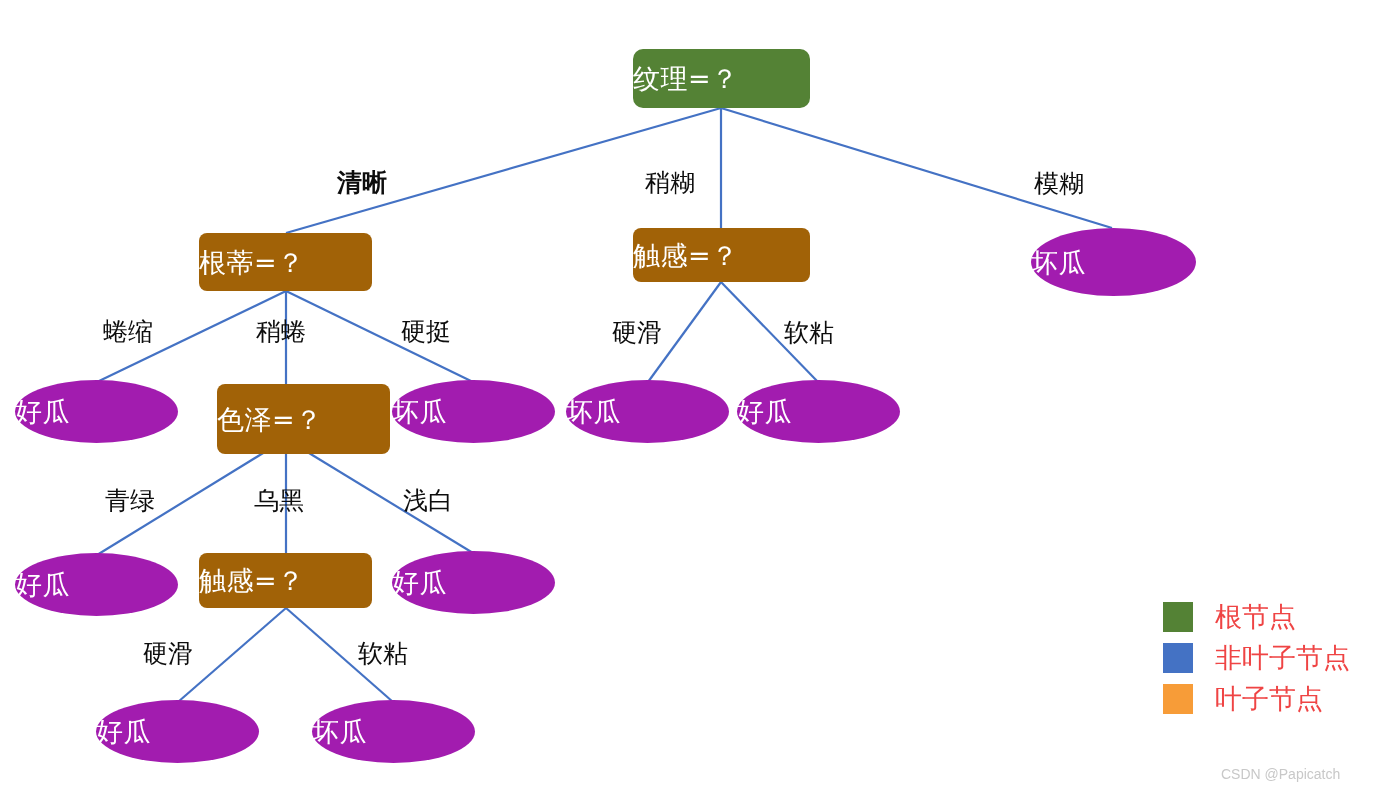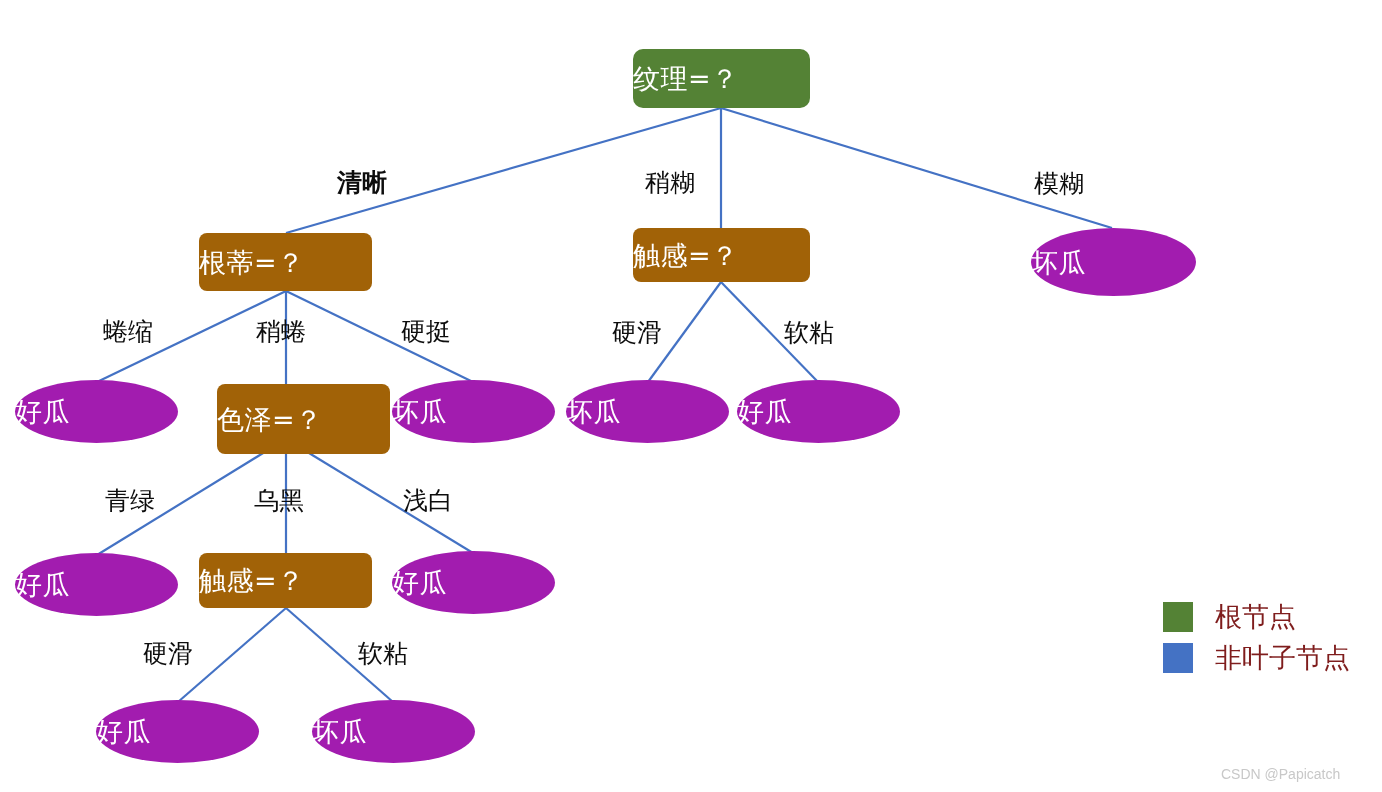--- a/index.html
+++ b/index.html
@@ -66,21 +66,21 @@
     height: 41px;
   }
   .legend-swatch {
     width: 30px;
     height: 30px;
     flex: 0 0 30px;
   }
   .legend-label {
     margin-left: 22px;
     font-size: 27px;
-    color: #7f1d1d;
+    color: #ef4444;
     white-space: nowrap;
     line-height: 1;
   }
   .watermark {
     position: absolute;
     left: 1221px;
     top: 766px;
     font-size: 14px;
     color: #c8c8c8;
     white-space: nowrap;
@@ -170,17 +170,21 @@
 
   <div class="legend">
     <div class="legend-row">
       <span class="legend-swatch" style="background: rgb(84, 130, 53);"></span>
       <span class="legend-label">根节点</span>
     </div>
     <div class="legend-row">
       <span class="legend-swatch" style="background: rgb(68, 114, 196);"></span>
       <span class="legend-label">非叶子节点</span>
     </div>
+    <div class="legend-row">
+      <span class="legend-swatch" style="background: rgb(247, 156, 56);"></span>
+      <span class="legend-label">叶子节点</span>
+    </div>
   </div>
 
   <div class="watermark">CSDN @Papicatch</div>
 
 </div>
 
 </body></html>

